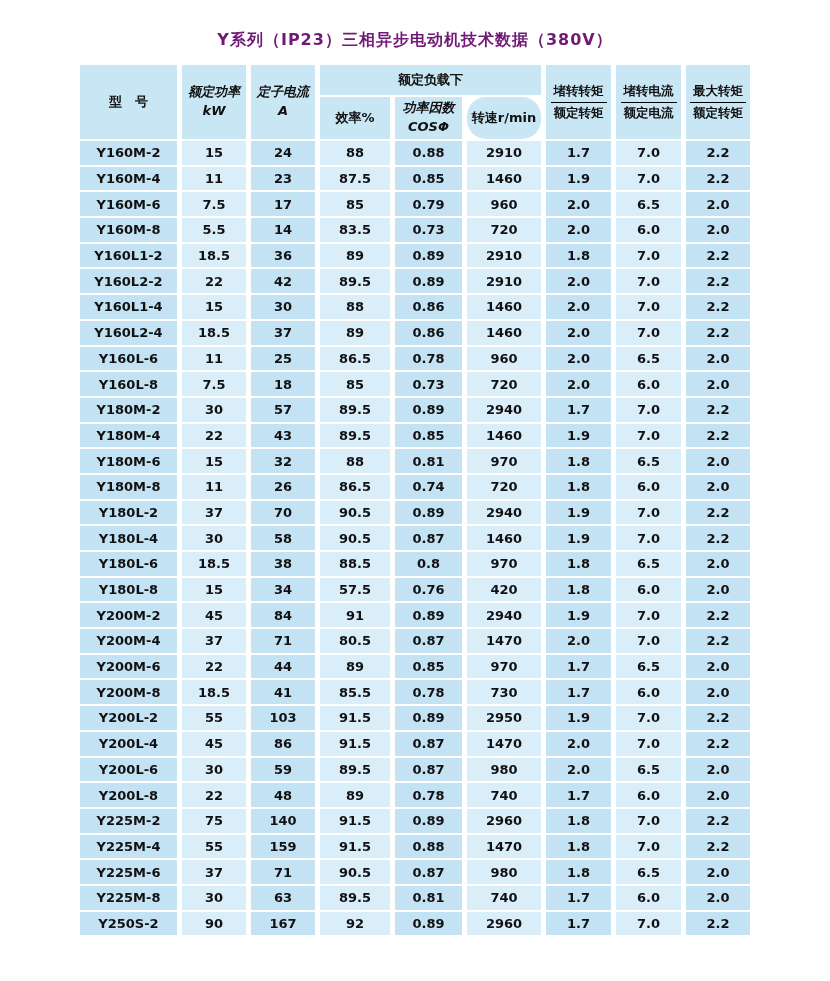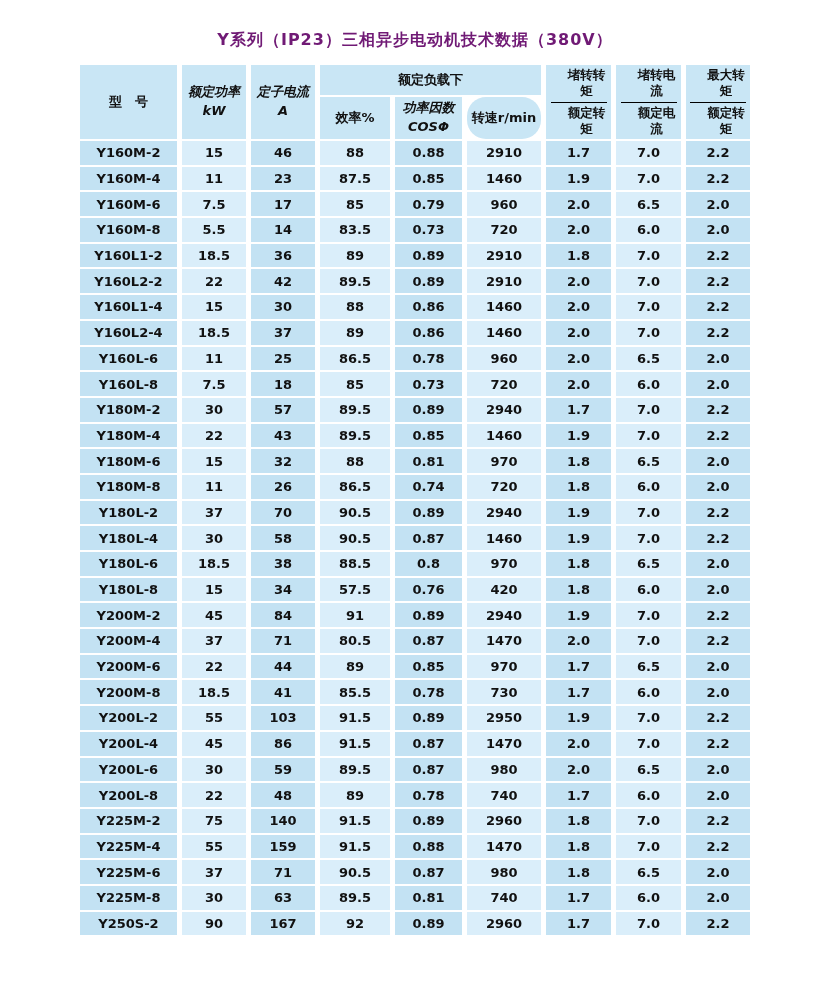--- a/index.html
+++ b/index.html
@@ -36,21 +36,21 @@
   }
   .spec-table th { background: #c9e6f5; }
   .hrow1 th { height: 30px; }
   .hrow2 th { height: 42px; }
   th.span2 { height: 74px; }
   td.cell { height: 23.7px; }
   td.dark  { background: #c3e2f3; }
   td.light { background: #daeefa; }
   .two-line span { display: block; line-height: 1.45; font-style: italic; }
   .frac { display: inline-block; line-height: 1.3; }
-  .frac .num, .frac .den { display: block; font-size: 12.5px; margin-left: 16px; }
+  .frac .num, .frac .den { display: block; font-size: 12.5px; }
   .frac .bar {
     display: block;
     height: 0;
     border-top: 1.6px solid #000000;
     margin: 2px auto;
     width: 56px;
   }
   .speed-head { font-size: 12.5px; border-radius: 19px; }
 </style>
 </head>
@@ -110,21 +110,21 @@
         <span>功率因数</span>
         <span>COSΦ</span>
       </th>
       <th class="speed-head">转速r/min</th>
     </tr>
   </thead>
   <tbody>
       <tr>
         <td class="cell dark">Y160M-2</td>
         <td class="cell light">15</td>
-        <td class="cell dark">46</td>
+        <td class="cell dark">24</td>
         <td class="cell light">88</td>
         <td class="cell dark">0.88</td>
         <td class="cell light">2910</td>
         <td class="cell dark">1.7</td>
         <td class="cell light">7.0</td>
         <td class="cell dark">2.2</td>
       </tr>
       <tr>
         <td class="cell dark">Y160M-4</td>
         <td class="cell light">11</td>

